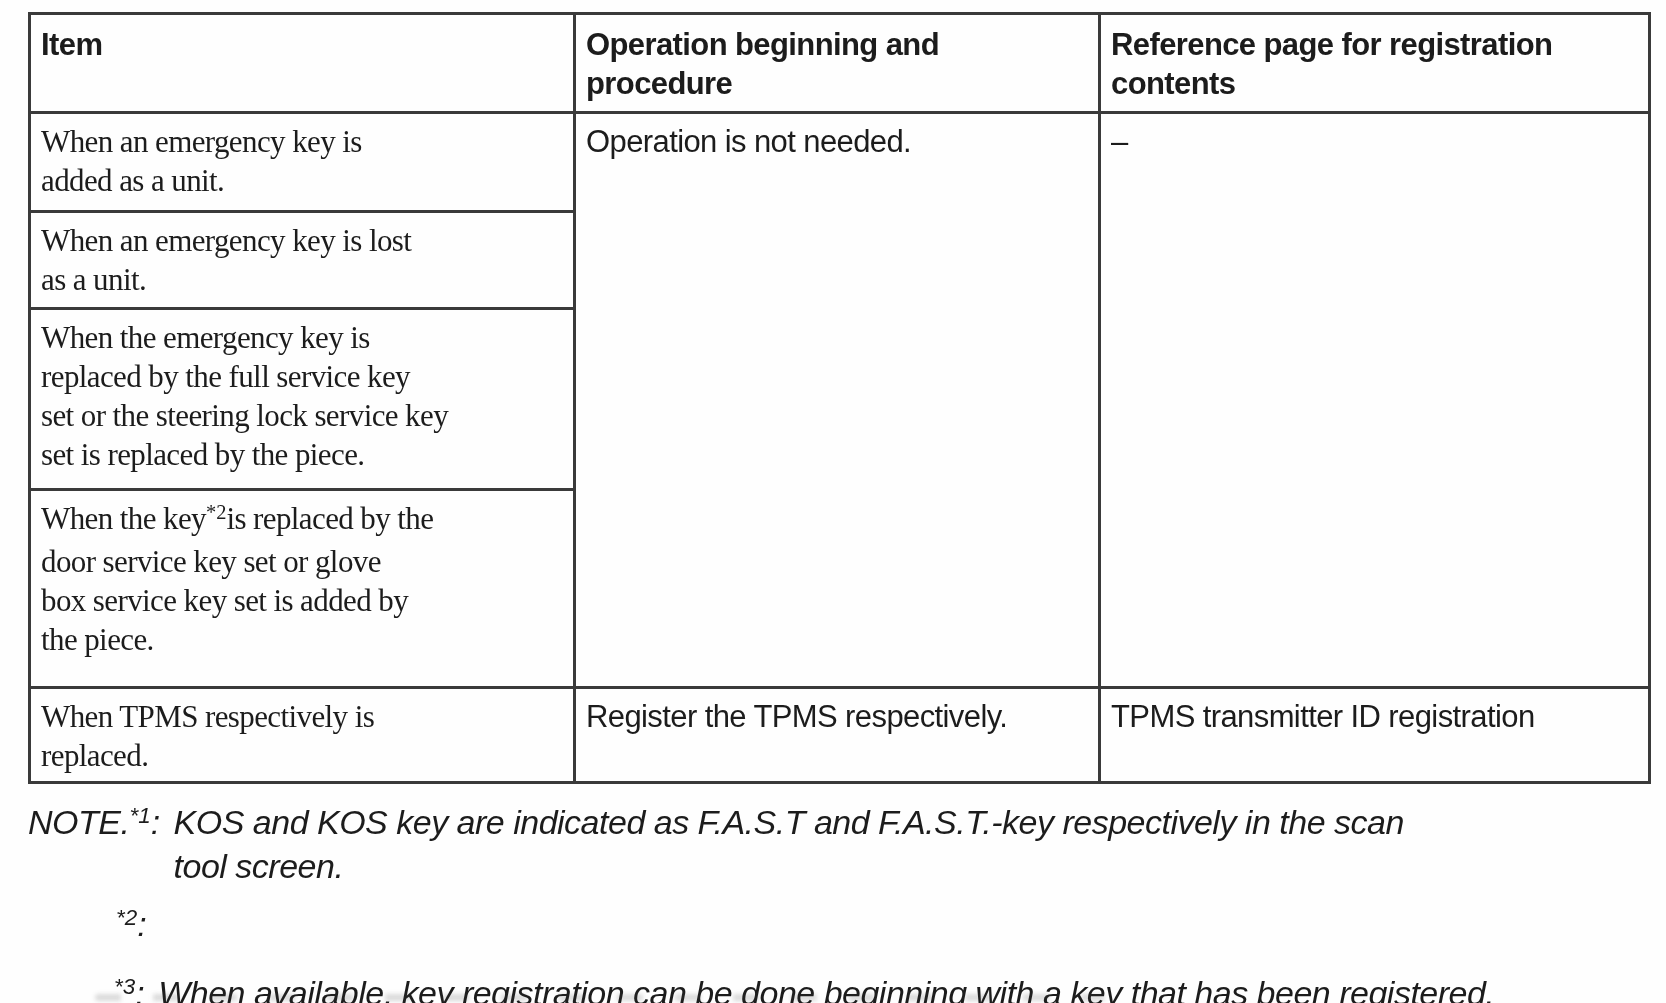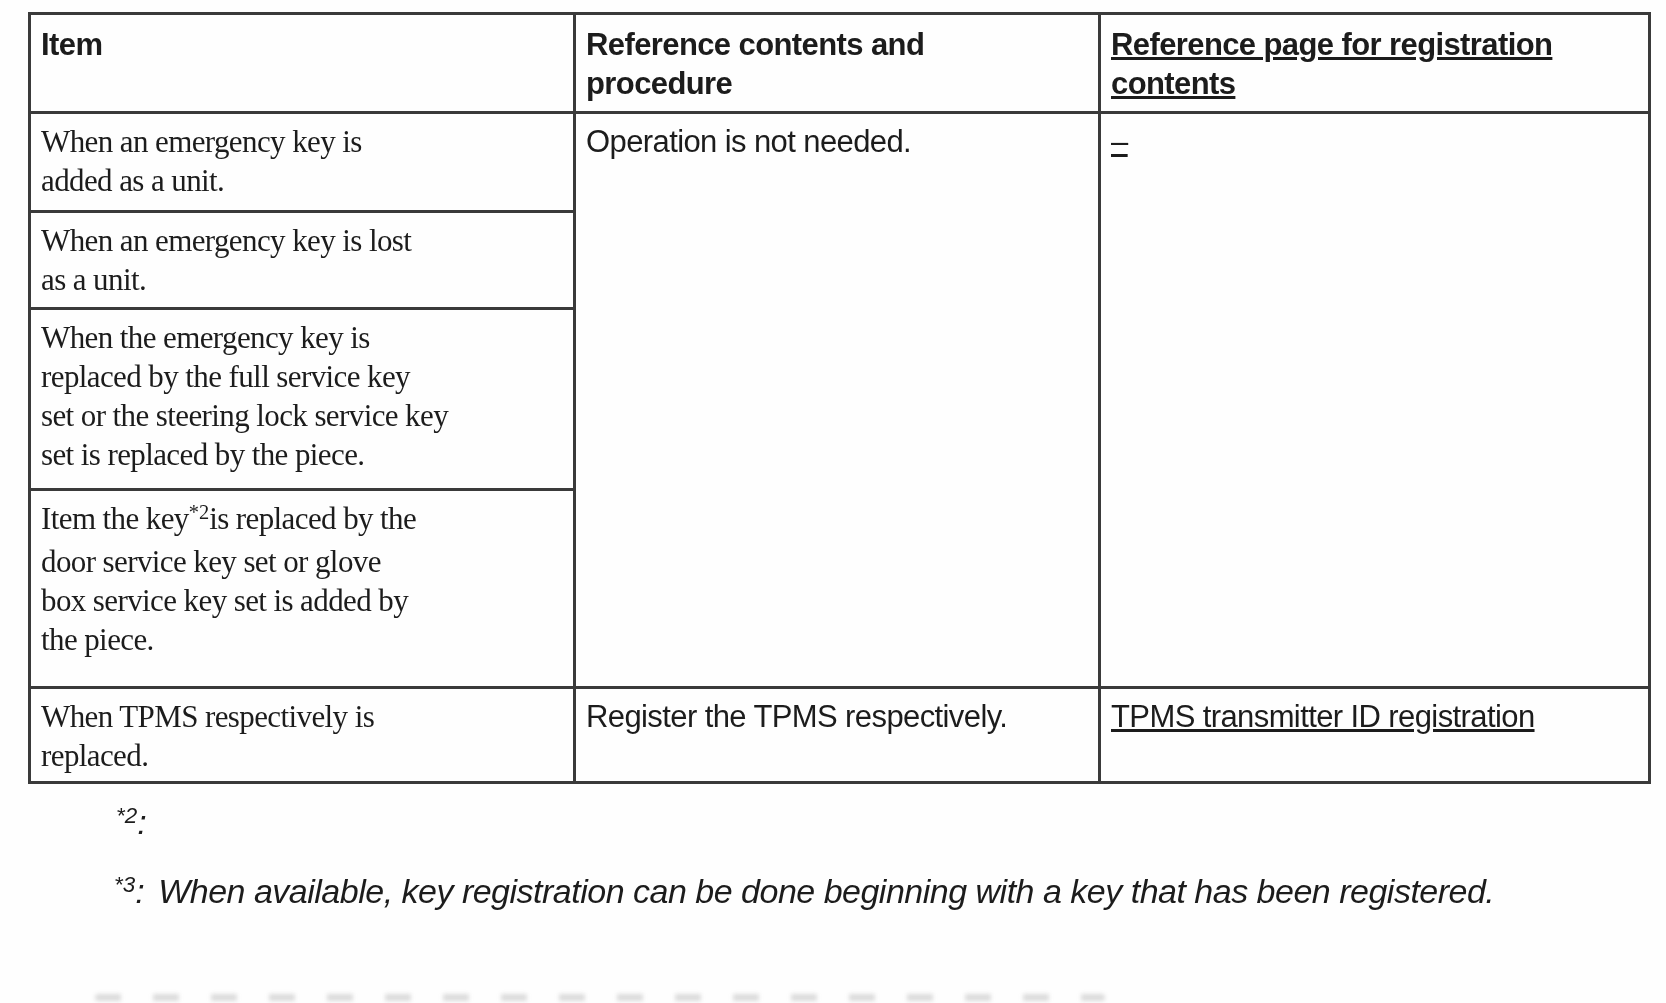--- a/index.html
+++ b/index.html
@@ -32,21 +32,21 @@
     font-weight: normal;
     text-align: left;
     padding: 8px 6px 6px 10px;
     overflow: hidden;
   }
   table.keytable th {
     font-weight: bold;
     padding-top: 10px;
   }
   th.h-op, td.op { padding-left: 16px; }
-  th.h-ref, td.ref, td.ref2 { padding-left: 12px; text-decoration: underline; }
+  th.h-ref, td.ref, td.ref2 { padding-left: 12px; }
   td.op { padding-top: 12px; }
   td.refdash { padding-left: 85px; padding-top: 12px; }
   td.item { padding-top: 10px; font-family: Liberation Serif, serif; }
 
   tr.row-h  { height: 99px; }
   tr.row-1  { height: 99px; }
   tr.row-2  { height: 97px; }
   tr.row-3  { height: 181px; }
   tr.row-4  { height: 198px; }
   tr.row-5  { height: 90px; }
@@ -95,21 +95,21 @@
         <col class="c1">
         <col class="c2">
         <col class="c3">
       </colgroup>
     <thead>
       <tr class="row-h">
         <th class="h-item">
           <span class="ml">Item</span>
         </th>
         <th class="h-op">
-          <span class="ml">Reference contents and
+          <span class="ml">Operation beginning and
 procedure</span>
         </th>
         <th class="h-ref">
           <span class="ml">Reference page for registration
 contents</span>
         </th>
       </tr>
     </thead>
     <tbody>
       <tr class="row-1">
@@ -133,21 +133,21 @@
       <tr class="row-3">
         <td class="item">
           <span class="ml">When the emergency key is
 replaced by the full service key
 set or the steering lock service key
 set is replaced by the piece.</span>
         </td>
       </tr>
       <tr class="row-4">
         <td class="item">
-          <span>Item the key</span><sup class="ssup">*2</sup><span class="ml">is replaced by the
+          <span>When the key</span><sup class="ssup">*2</sup><span class="ml">is replaced by the
 door service key set or glove
 box service key set is added by
 the piece.</span>
         </td>
       </tr>
       <tr class="row-5">
         <td class="item">
           <span class="ml">When TPMS respectively is
 replaced.</span>
         </td>
@@ -155,20 +155,25 @@
           <span>Register the TPMS respectively.</span>
         </td>
         <td class="ref2">
           <span>TPMS transmitter ID registration</span>
         </td>
       </tr>
     </tbody>
   </table>
 
   <div class="notes">
+    <div class="note note1">
+      <span class="nlabel"><span>NOTE.</span><sup class="ssup">*1</sup><span>:</span></span>
+      <span class="ntext">KOS and KOS key are indicated as F.A.S.T and F.A.S.T.-key respectively in the scan
+tool screen.</span>
+    </div>
     <div class="note note2">
       <span class="nlabel"><sup class="ssup">*2</sup><span>:</span></span>
     </div>
     <div class="note note3">
       <span class="nlabel"><sup class="ssup">*3</sup><span>:</span></span>
       <span class="ntext">When available, key registration can be done beginning with a key that has been registered.</span>
     </div>
   </div>
 
   <div class="scan-smudge"></div>

